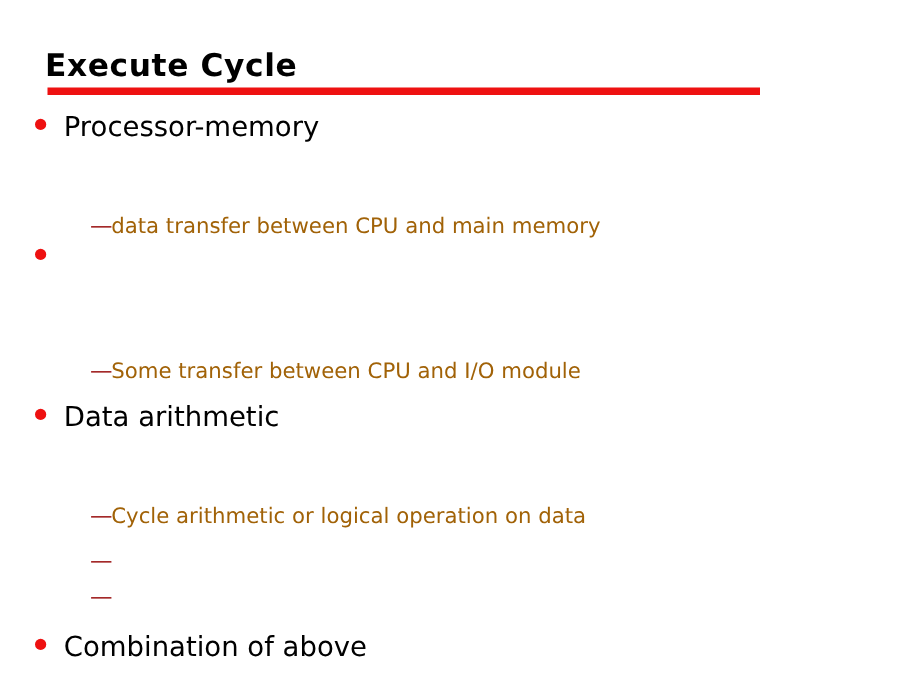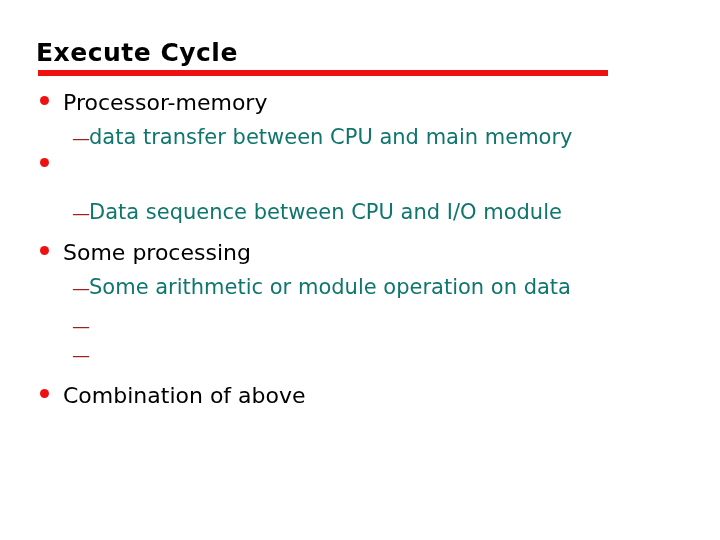--- a/index.html
+++ b/index.html
@@ -44,21 +44,21 @@
     position: absolute;
     left: 0;
     top: 88px;
     width: 720px;
   }
 
   .level1 {
     position: relative;
     display: flex;
     align-items: baseline;
-    padding-left: 40px;
+    padding-left: 28px;
     margin-bottom: 2px;
     min-height: 34px;
     text-align: right;
   }
   .level1 .dot {
     flex: 0 0 auto;
     width: 9px;
     height: 9px;
     border-radius: 50%;
     background: #ee1111;
@@ -86,24 +86,25 @@
     flex: 0 0 auto;
     font-family: "DejaVu Sans", sans-serif;
     font-size: 18px;
     color: #a02020;
     line-height: 26px;
     margin-right: 0px;
     letter-spacing: -1px;
   }
   .level2 .l2-text {
     font-family: "DejaVu Sans", sans-serif;
-    font-size: 21px;
-    color: #0f766e;
+    font-size: 17px;
+    color: #a16207;
     line-height: 26px;
     white-space: nowrap;
+    margin-top: 44px;
   }
   .gap-md { height: 10px; }
 </style>
 </head>
 <body>
 
 <div class="slide">
 
   <div class="slide-title">Execute Cycle</div>
 
@@ -120,32 +121,32 @@
       <span class="l2-text">data transfer between CPU and main memory</span>
     </div>
 
     <div class="gap-md"></div>
 
     <div class="level1">
       <span class="dot"></span>
     </div>
     <div class="level2">
       <span class="dash">—</span>
-      <span class="l2-text">Data sequence between CPU and I/O module</span>
+      <span class="l2-text">Some transfer between CPU and I/O module</span>
     </div>
 
     <div class="gap-md"></div>
 
     <div class="level1">
       <span class="dot"></span>
-      <span class="l1-text">Some processing</span>
+      <span class="l1-text">Data arithmetic</span>
     </div>
     <div class="level2">
       <span class="dash">—</span>
-      <span class="l2-text">Some arithmetic or module operation on data</span>
+      <span class="l2-text">Cycle arithmetic or logical operation on data</span>
     </div>
 
     <div class="gap-md"></div>
 
     <div class="level2">
       <span class="dash">—</span>
     </div>
     <div class="level2">
       <span class="dash">—</span>
     </div>

